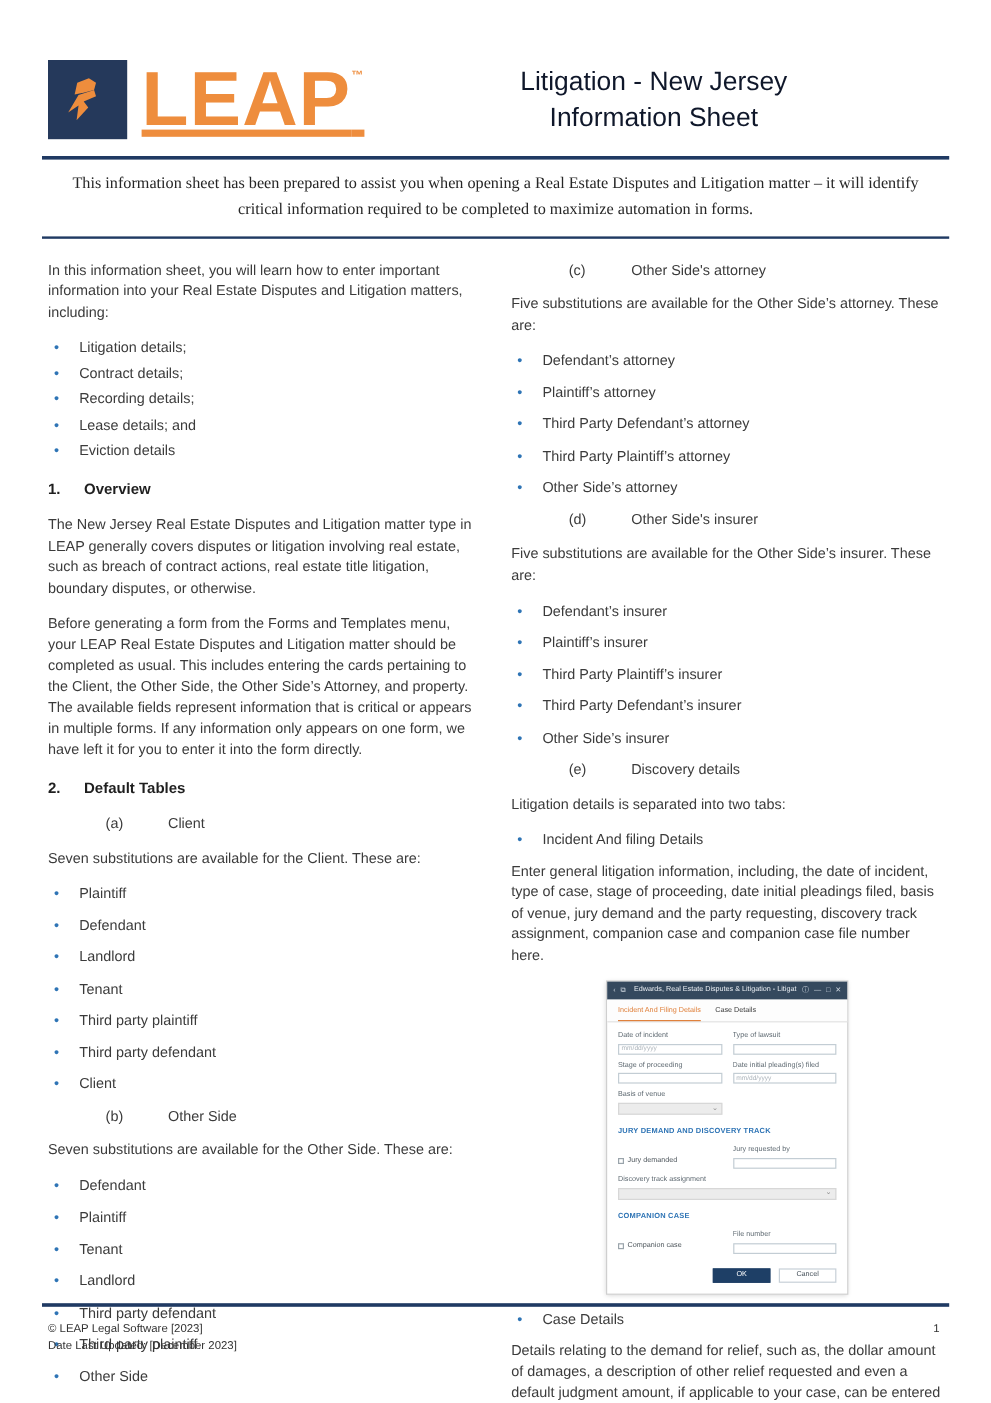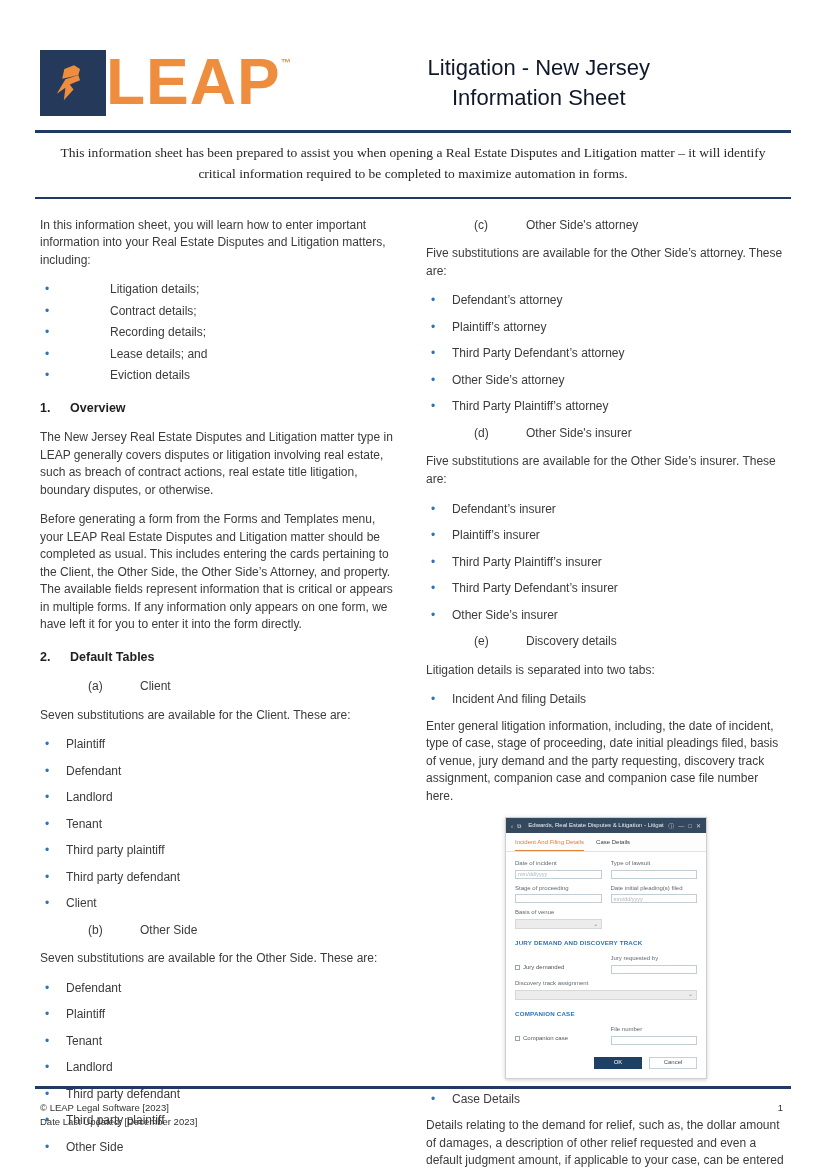--- a/index.html
+++ b/index.html
@@ -8,38 +8,38 @@
     width: 826px; height: 1169px; margin: 0 auto; position: relative;
     font-family: "Liberation Sans", sans-serif; color: #3b3b3b; overflow: hidden;
   }
   .page { padding: 0 35px; }
 
   
   .header { display: flex; align-items: center; padding: 50px 5px 14px 5px; }
   .logo { display: flex; align-items: center; }
   .logo-square { width: 66px; height: 66px; background: #25395b; display: flex; align-items: center; justify-content: center; }
   .logo-square svg { width: 54px; height: 54px; }
-  .logo-word { font-size: 64px; font-weight: bold; color: #ee8d3d; letter-spacing: 1px; line-height: 0.9; }
+  .logo-word { font-size: 64px; font-weight: bold; color: #ee8d3d; letter-spacing: 1px; margin-left: 12px; line-height: 0.9; text-decoration: underline; }
   .logo-tm { font-size: 10px; color: #ee8d3d; vertical-align: 38px; font-weight: bold; }
   .doc-title { flex: 1; text-align: center; font-size: 22px; color: #0f172a; line-height: 1.36; font-weight: normal; }
 
   .rule { height: 3px; background: #203a63; }
   .rule-thin { height: 2px; background: #203a63; }
 
   
   .intro { text-align: center; font-size: 13.5px; color: #262626; line-height: 1.55; padding: 10px 18px 12px 18px; font-family: Liberation Serif, serif; }
 
   
   .columns { display: flex; gap: 26px; padding: 18px 5px 0 5px; }
   .col { flex: 1; font-size: 12px; line-height: 1.46; color: #3b3b3b; }
   .col p { margin-bottom: 12px; }
 
   .bullets { list-style: none; margin-bottom: 8px; }
   .bullets li { display: flex; margin-bottom: 9px; }
-  .bullets.tight li { margin-bottom: 4px; gap: 44px; }
+  .bullets.tight li { margin-bottom: 4px; }
   .dot { width: 26px; flex: 0 0 26px; padding-left: 5px; color: #2e74b5; }
   .dot::before { content: "•"; }
 
   .sec-head { display: flex; font-weight: bold; color: #1f1f1f; font-size: 12.5px; margin: 14px 0 12px 0; }
   .sec-num { width: 30px; flex: 0 0 30px; }
 
   .subitem { display: flex; margin: 1px 0 11px 0; color: #3b3b3b; }
   .sub-label { margin-left: 48px; width: 52px; flex: 0 0 52px; }
 
   
@@ -223,25 +223,25 @@
         <li>
             <span class="dot"></span>
             <span>Plaintiff’s attorney</span>
           </li>
         <li>
             <span class="dot"></span>
             <span>Third Party Defendant’s attorney</span>
           </li>
         <li>
             <span class="dot"></span>
+            <span>Third Party Plaintiff’s attorney</span>
+          </li>
+        <li>
+            <span class="dot"></span>
             <span>Other Side’s attorney</span>
-          </li>
-        <li>
-            <span class="dot"></span>
-            <span>Third Party Plaintiff’s attorney</span>
           </li>
       </ul>
 
       <div class="subitem">
         <span class="sub-label">(d)</span>
         <span>Other Side's insurer</span>
       </div>
       <p>Five substitutions are available for the Other Side’s insurer. These are:</p>
       <ul class="bullets">
         <li>

